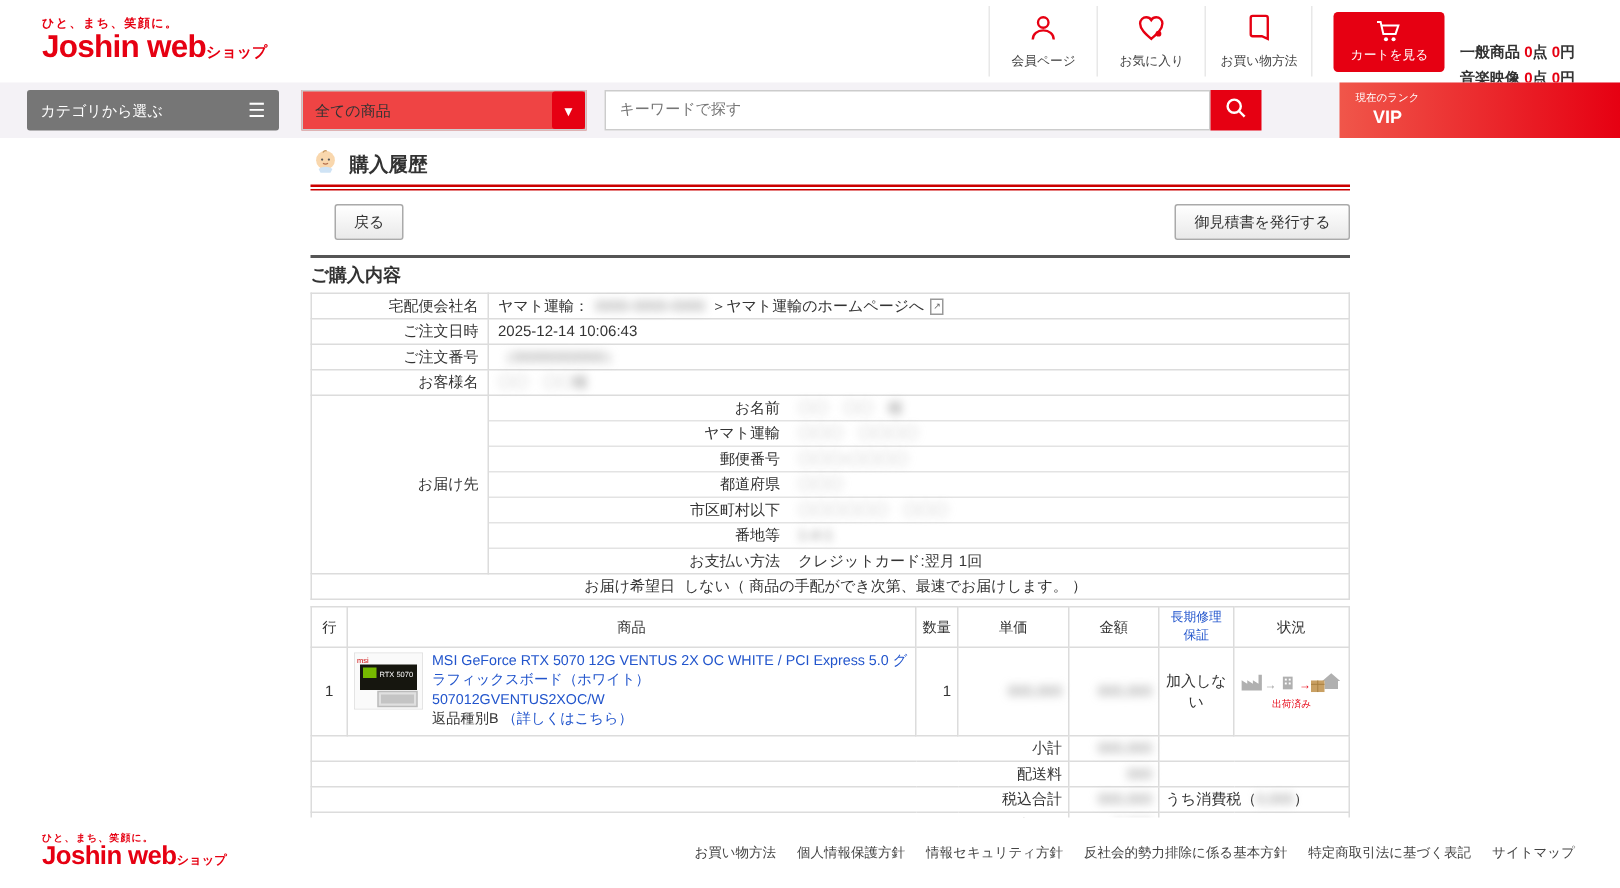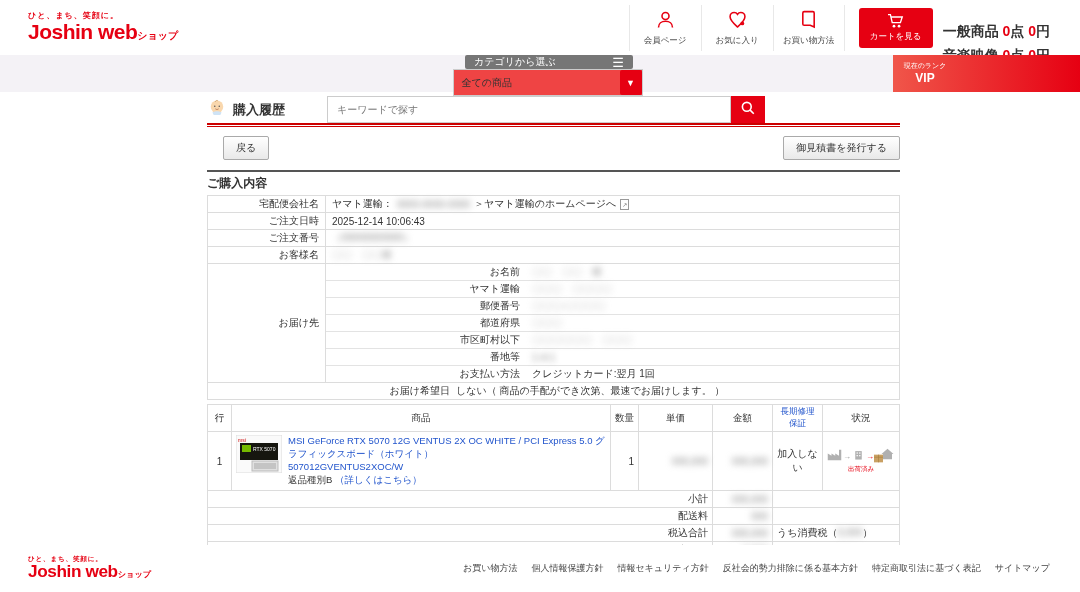--- a/index.html
+++ b/index.html
@@ -15,25 +15,25 @@
   .logo .suffix { color:#e60012; font-size:10px; font-weight:bold; }
   .header-right { display:flex; align-items:center; }
   .nav-item { width:72px; text-align:center; padding:4px 0; border-left:1px solid #e8e8e8; cursor:pointer; }
   .nav-item:nth-child(3){ border-right:1px solid #e8e8e8; }
   .nav-item svg { width:21px; height:21px; }
   .nav-label { font-size:8.5px; color:#444; margin-top:1px; }
   .cart-btn { width:74px; height:40px; background:#e60012; border-radius:3px; color:#fff;
     display:flex; flex-direction:column; align-items:center; justify-content:center;
     margin:0 10px 0 14px; font-size:8.5px; cursor:pointer; }
   .cart-btn svg { width:20px; height:16px; }
-  .cart-summary { font-size:14px; font-weight:bold; color:#333; line-height:1.7; white-space:nowrap;margin-top:32px; }
+  .cart-summary { font-size:10px; font-weight:bold; color:#333; line-height:1.7; white-space:nowrap;margin-top:32px; }
   .cart-summary .num { color:#e60012; }
 
   
-  .search-strip { position:relative; height:37px; background:#f4f2f6; display:flex; align-items:center;flex-direction:column; }
+  .search-strip { position:relative; height:37px; background:#f4f2f6; display:flex; align-items:center; }
   .category-btn { margin-left:18px; width:168px; height:27px; background:#767676; color:#fff;
     font-size:10px; display:flex; align-items:center; justify-content:space-between;
     padding:0 9px; border-radius:2px; cursor:pointer; }
   .hamburger { font-size:13px; line-height:1; }
   .scope-select { margin-left:15px; width:190px; height:27px; background:#ef4444; border:1px solid #ccc;
     font-size:10px; display:flex; align-items:center; justify-content:space-between;
     padding-left:8px; cursor:pointer; }
   .scope-chev { width:22px; height:25px; background:#e60012; color:#fff; display:flex;
     align-items:center; justify-content:center; font-size:9px; border-radius:2px; }
   .search-box { margin-left:12px; display:flex; }

